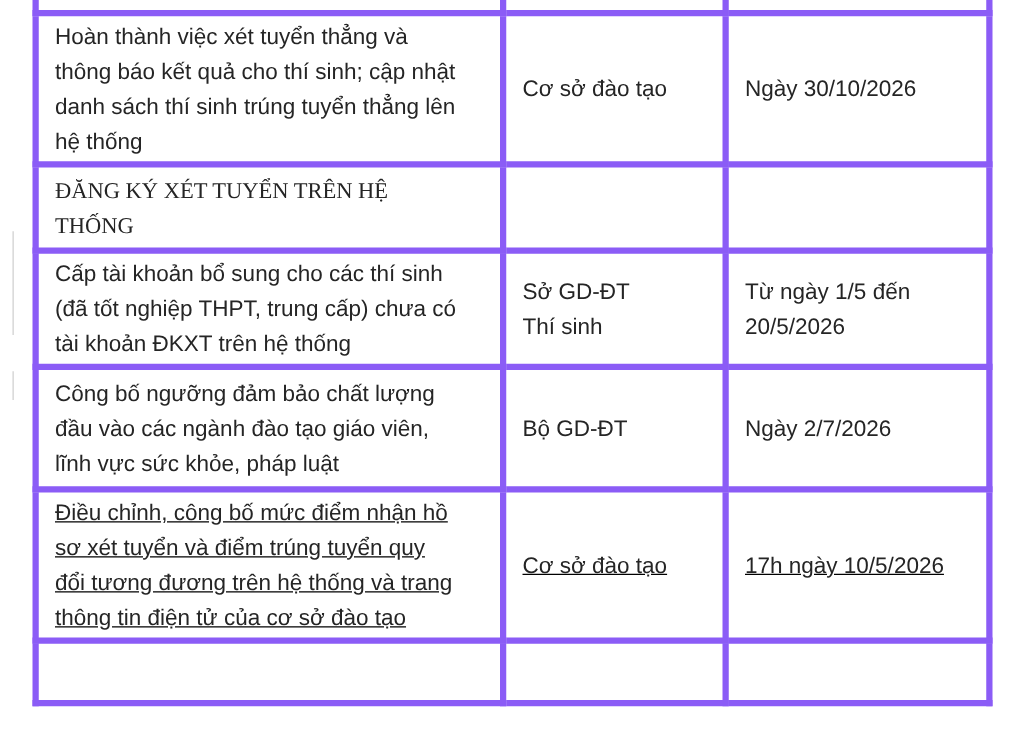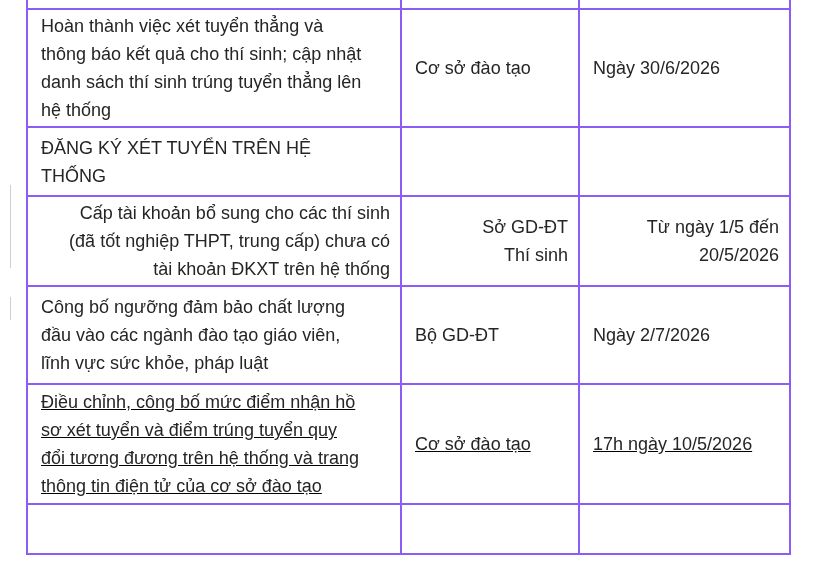--- a/index.html
+++ b/index.html
@@ -14,36 +14,36 @@
     position: absolute;
     left: 26px;
     top: -32px;
   }
   table.schedule {
     border-collapse: collapse;
     table-layout: fixed;
     width: 763px;
   }
   table.schedule td {
-    border: 2px solid #8b5cf6;
+    border: 5px solid #8b5cf6;
     vertical-align: middle;
     color: #252525;
     font-size: 18px;
     line-height: 28px;
     white-space: pre-line;
     padding: 2px 10px 2px 13px;
     overflow: hidden;
   }
   col.c-task { width: 374px; }
   col.c-resp { width: 178px; }
   col.c-time { width: 211px; }
   tr.r0 { height: 40px; }
   tr.r1 { height: 116px; }
-  tr.r2 { height: 69px; }
-  tr.r3 { height: 76px; text-align: right; }
+  tr.r2 { height: 69px; font-family: Liberation Serif, serif; }
+  tr.r3 { height: 76px; }
   tr.r4 { height: 65px; }
   tr.r5 { height: 98px; }
   tr.r6 { height: 120px; text-decoration: underline; }
   tr.r7 { height: 50px; }
   .edge-line {
     position: absolute;
     left: 10px;
     width: 1px;
     background: #cfcfcf;
   }
@@ -68,21 +68,21 @@
         <td></td>
         <td></td>
         <td></td>
       </tr>
       <tr class="r1">
         <td>Hoàn thành việc xét tuyển thẳng và
 thông báo kết quả cho thí sinh; cập nhật
 danh sách thí sinh trúng tuyển thẳng lên
 hệ thống</td>
         <td>Cơ sở đào tạo</td>
-        <td>Ngày 30/6/2026</td>
+        <td>Ngày 30/10/2026</td>
       </tr>
       <tr class="r2">
         <td>ĐĂNG KÝ XÉT TUYỂN TRÊN HỆ
 THỐNG</td>
         <td></td>
         <td></td>
       </tr>
       <tr class="r3">
         <td>Cấp tài khoản bổ sung cho các thí sinh
 (đã tốt nghiệp THPT, trung cấp) chưa có

